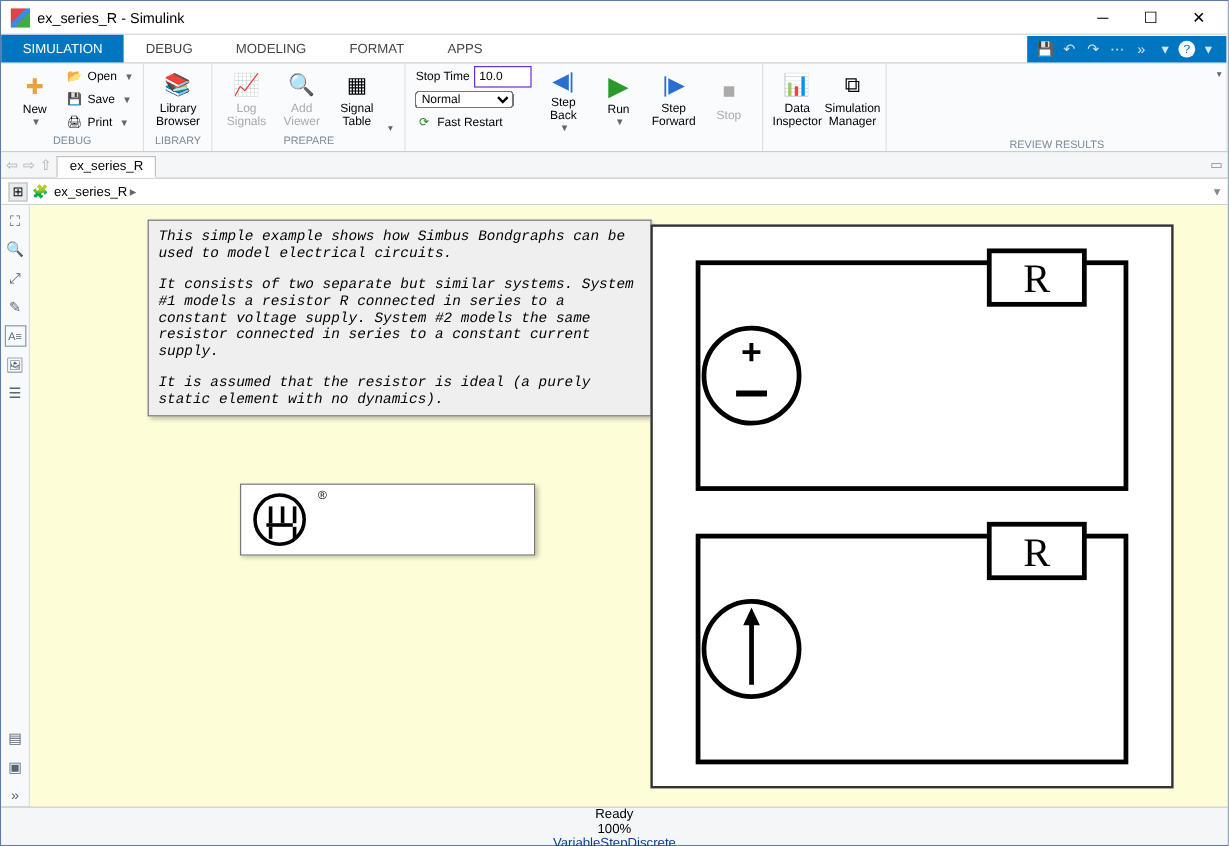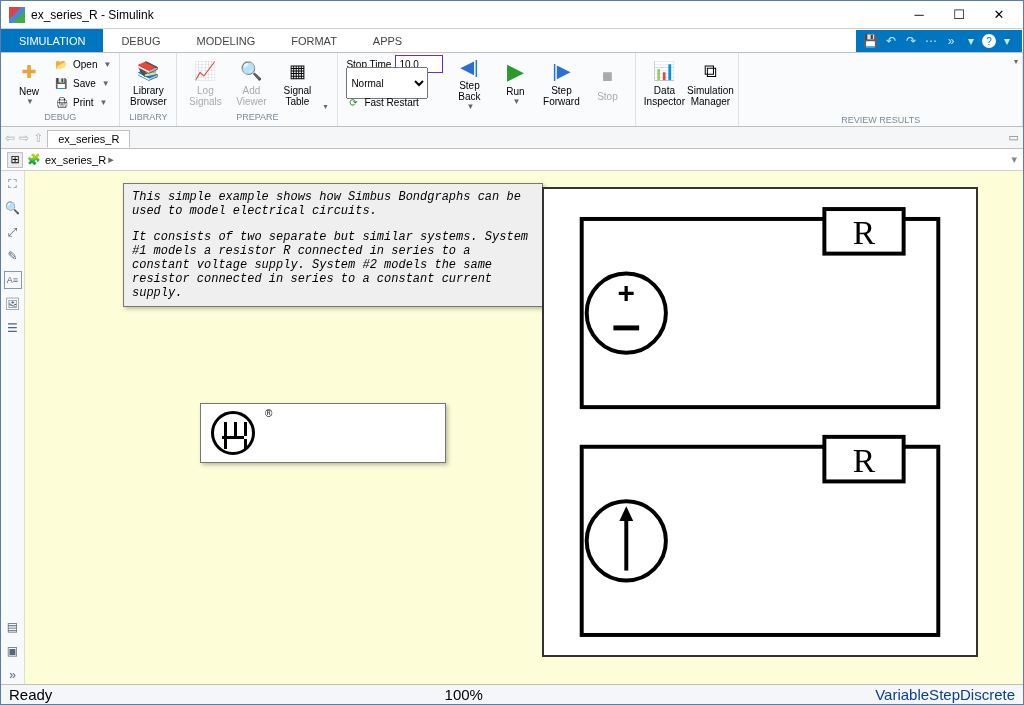--- a/index.html
+++ b/index.html
@@ -23,21 +23,21 @@
   .ts-group-body { display: flex; gap: 2px; }
   .ts-group-title { font-size: 9px; color: #7a8a99; text-align: center; padding: 1px 0; }
   .big-btn { display: flex; flex-direction: column; align-items: center; justify-content: center; width: 44px; height: 56px; }
   .big-btn.dim { color: #aaa; }
   .big-btn .icon { width: 24px; height: 24px; display: flex; align-items: center; justify-content: center; font-size: 18px; }
   .big-btn .lbl { font-size: 10px; text-align: center; line-height: 11px; margin-top: 2px; }
   .stack { display: flex; flex-direction: column; justify-content: center; height: 56px; gap: 1px; }
   .stack-row { display: flex; align-items: center; gap: 4px; height: 18px; font-size: 10px; padding: 0 2px; }
   .mini-icon { width: 14px; height: 14px; display: inline-flex; align-items: center; justify-content: center; }
   .dd { font-size: 8px; color: #666; margin-left: 2px; }
-  select.sim-mode { font-size: 10px; height: 32px; width: 82px; }
+  select.sim-mode { font-size: 10px; height: 14px; width: 82px; }
   input.stoptime { width: 48px; height: 18px; font-size: 10px; padding: 0 3px; border: 1px solid #6d28d9; }
   .ts-spacer { flex: 1; border-right: 1px solid #e0e0e0; position: relative; }
   .ts-spacer .ts-group-title { position: absolute; bottom: 0; width: 100%; }
   
   .qat { height: 22px; background: #f4f6f8; border-bottom: 1px solid #c0c0c0; display: flex; align-items: center; padding: 0 4px; gap: 4px; }
   .qat .nav { color: #b0b0b0; font-size: 12px; }
   .qat .fileTab { background: #fff; border: 1px solid #c0c0c0; border-bottom-color: #fff; padding: 2px 10px; font-size: 11px; position: relative; top: 1px; }
   .qat .right-icon { margin-left: auto; color: #888; }
   
   .breadcrumbbar { height: 22px; background: #fff; border-bottom: 1px solid #d0d0d0; display: flex; align-items: center; padding: 0 6px; font-size: 11px; }
@@ -64,21 +64,21 @@
   .logo .mark .dpin.d1{ left:10px;} .logo .mark .dpin.d2{ left:30px;}
   .logo .txt { display:flex; flex-direction:column; }
   .logo .txt .name { font-family: Arial, sans-serif; font-size: 24px; font-weight: bold; color:#000; }
   .logo .txt .tag { font-family: Arial, sans-serif; font-size: 11px; font-weight: bold; font-style: italic; }
   .logo .reg { font-size:10px; align-self:flex-start; }
   
   .circuit { position: absolute; left: 517px; top: 16px; width: 436px; height: 470px; background:#fff; border:2px solid #333; padding:8px; }
   .circuit svg { width:100%; height:100%; }
   .caption { position:absolute; left: 517px; top: 490px; width: 436px; text-align:center; font-family:"Courier New",monospace; font-weight:bold; font-size:12px; }
   
-  .statusbar { height: 20px; background: #f4f6f8; border-top: 1px solid #c0c0c0; display:flex; align-items:center; font-size:15px; padding: 0 8px; }
+  .statusbar { height: 32px; background: #f4f6f8; border-top: 1px solid #c0c0c0; display:flex; align-items:center; font-size:11px; padding: 0 8px; flex-direction: column; }
   .statusbar .sfill { flex:1; }
   .statusbar .solver { color:#0a3f90; }
 </style>
 </head>
 <body>
 
 <div class="window">
 
   <div class="titlebar">
     <div class="titlebar-icon"></div>
@@ -260,20 +260,21 @@
       <div class="pal-item">▤</div>
       <div class="pal-item">▣</div>
       <div class="pal-item">»</div>
     </div>
 
     <div class="canvas">
 
       <div class="annot" style="top:12px;left:98px;transform:none;">
         <p>This simple example shows how Simbus Bondgraphs can be used to model electrical circuits.</p>
         <p>It consists of two separate but similar systems.  System #1 models a resistor R connected in series to a constant voltage supply.  System #2 models the same resistor connected in series to a constant current supply.</p>
+        <p>It is assumed that the resistor is ideal (a purely static element with no dynamics).</p>
       </div>
 
       <div class="logo">
         <div class="mark">
           <span class="pin p1"></span>
             <span class="pin p2"></span>
             <span class="pin p3"></span>
           <span class="dpin d1"></span>
             <span class="dpin d2"></span>
         </div>

